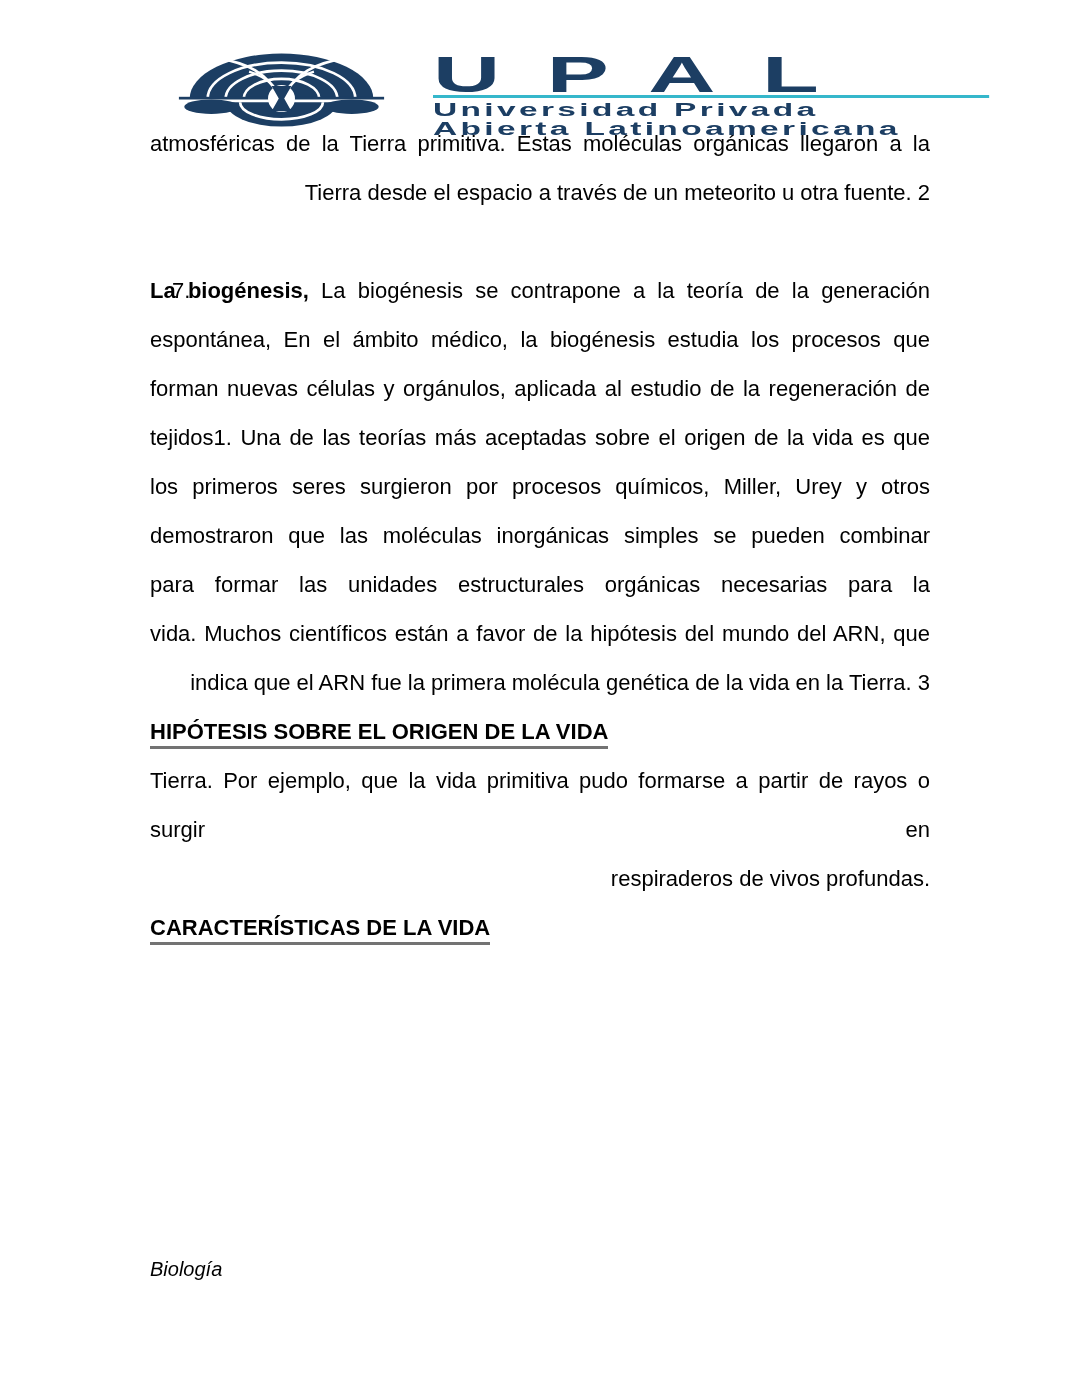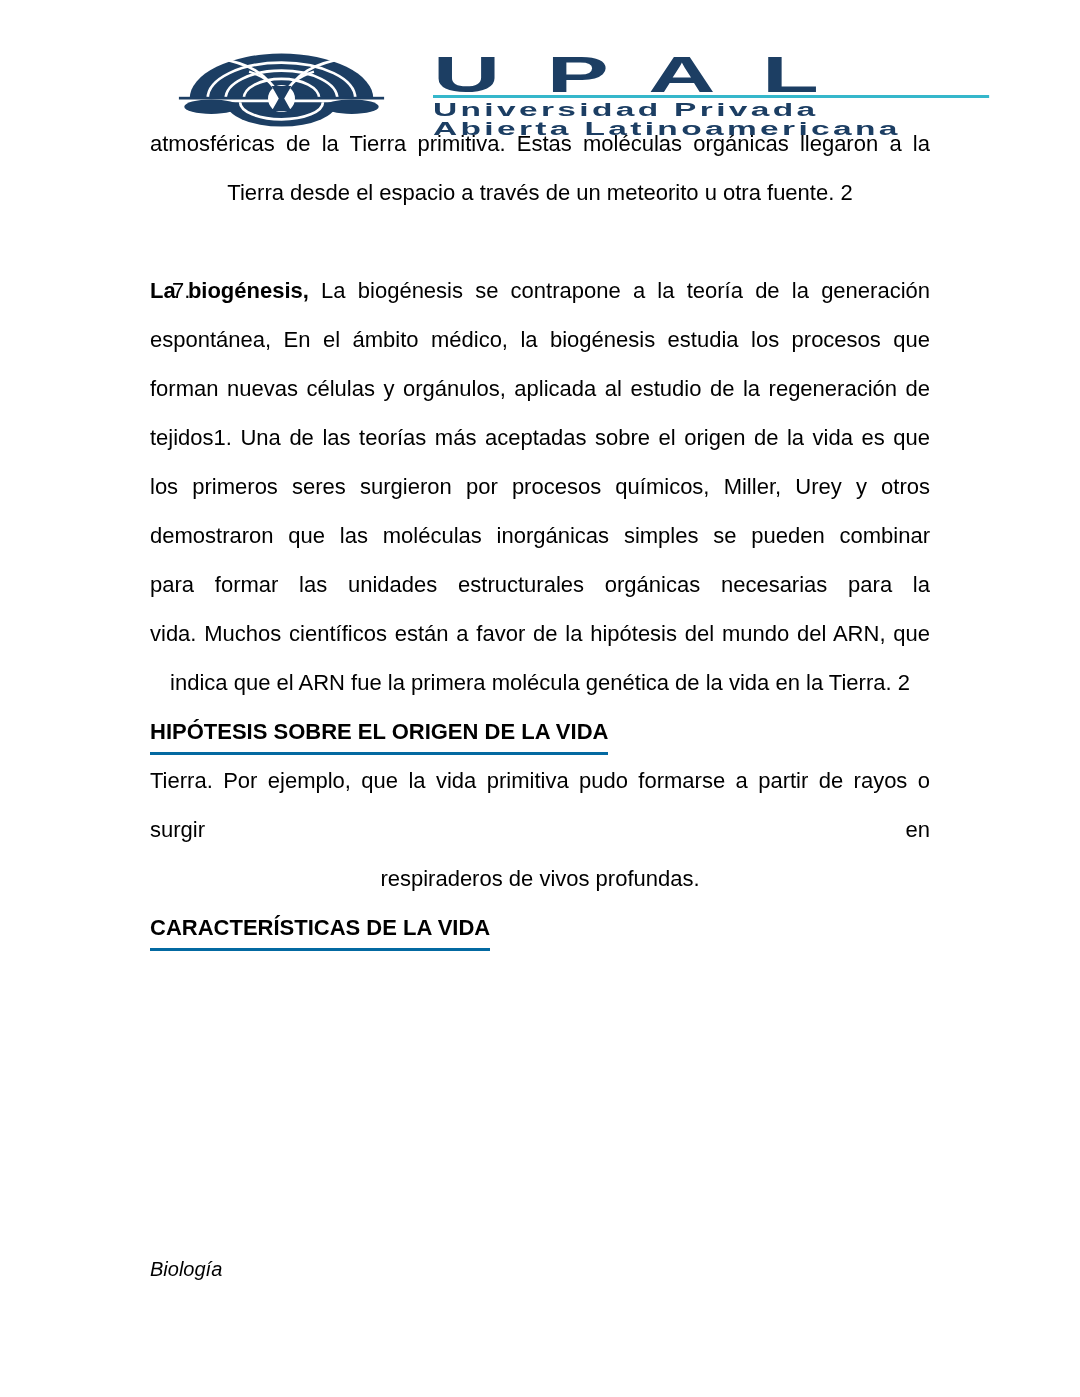--- a/index.html
+++ b/index.html
@@ -27,30 +27,30 @@
     line-height:19px; white-space:nowrap;
   }
   .sub1 { margin-top:3px; }
 
   
   .content {
     position:absolute; left:150px; top:119px; width:780px;
     font-size:22px; line-height:49px;
   }
   .jline { text-align:justify; text-align-last:justify; }
-  .lline { text-align:center; }
+  .lline { text-align:right; }
   .indent { }
   .spacer { height:49px; }
   .item { position:relative; }
   .item .num { position:absolute; left:22px; top:0; }
   .b { font-weight:bold; }
   .heading { font-weight:bold; }
   .heading > span {
-    display:inline-block; border-bottom:3px solid #0369a1;
-    line-height:27px; padding-bottom:7px;
+    display:inline-block; border-bottom:3px solid #737373;
+    line-height:27px; padding-bottom:1px;
   }
 
   
   .footer {
     position:absolute; left:150px; right:150px; top:1256px;
     display:flex; justify-content:space-between; align-items:flex-start;
     font-size:20px; font-style:italic; line-height:26px;
   }
   .footer .docente { border-bottom:2px solid #000; padding-right:16px; }
 </style>
@@ -96,21 +96,21 @@
     <span class="num">7.</span>
     <div class="indent">
       <div class="jline"><span class="b">La biogénesis,</span><span> La biogénesis se contrapone a la teoría de la generación</span></div>
       <div class="jline">espontánea, En el ámbito médico, la biogénesis estudia los procesos que</div>
       <div class="jline">forman nuevas células y orgánulos, aplicada al estudio de la regeneración de</div>
       <div class="jline">tejidos1. Una de las teorías más aceptadas sobre el origen de la vida es que</div>
       <div class="jline">los primeros seres surgieron por procesos químicos, Miller, Urey y otros</div>
       <div class="jline">demostraron que las moléculas inorgánicas simples se pueden combinar</div>
       <div class="jline">para formar las unidades estructurales orgánicas necesarias para la</div>
       <div class="jline">vida. Muchos científicos están a favor de la hipótesis del mundo del ARN, que</div>
-      <div class="lline">indica que el ARN fue la primera molécula genética de la vida en la Tierra. 2</div>
+      <div class="lline">indica que el ARN fue la primera molécula genética de la vida en la Tierra. 3</div>
     </div>
   </div>
 
   <div class="heading"><span>HIPÓTESIS SOBRE EL ORIGEN DE LA VIDA</span></div>
 
   <div>
     <div class="jline">Tierra. Por ejemplo, que la vida primitiva pudo formarse a partir de rayos o surgir en</div>
     <div class="lline">respiraderos de vivos profundas.</div>
   </div>
 

